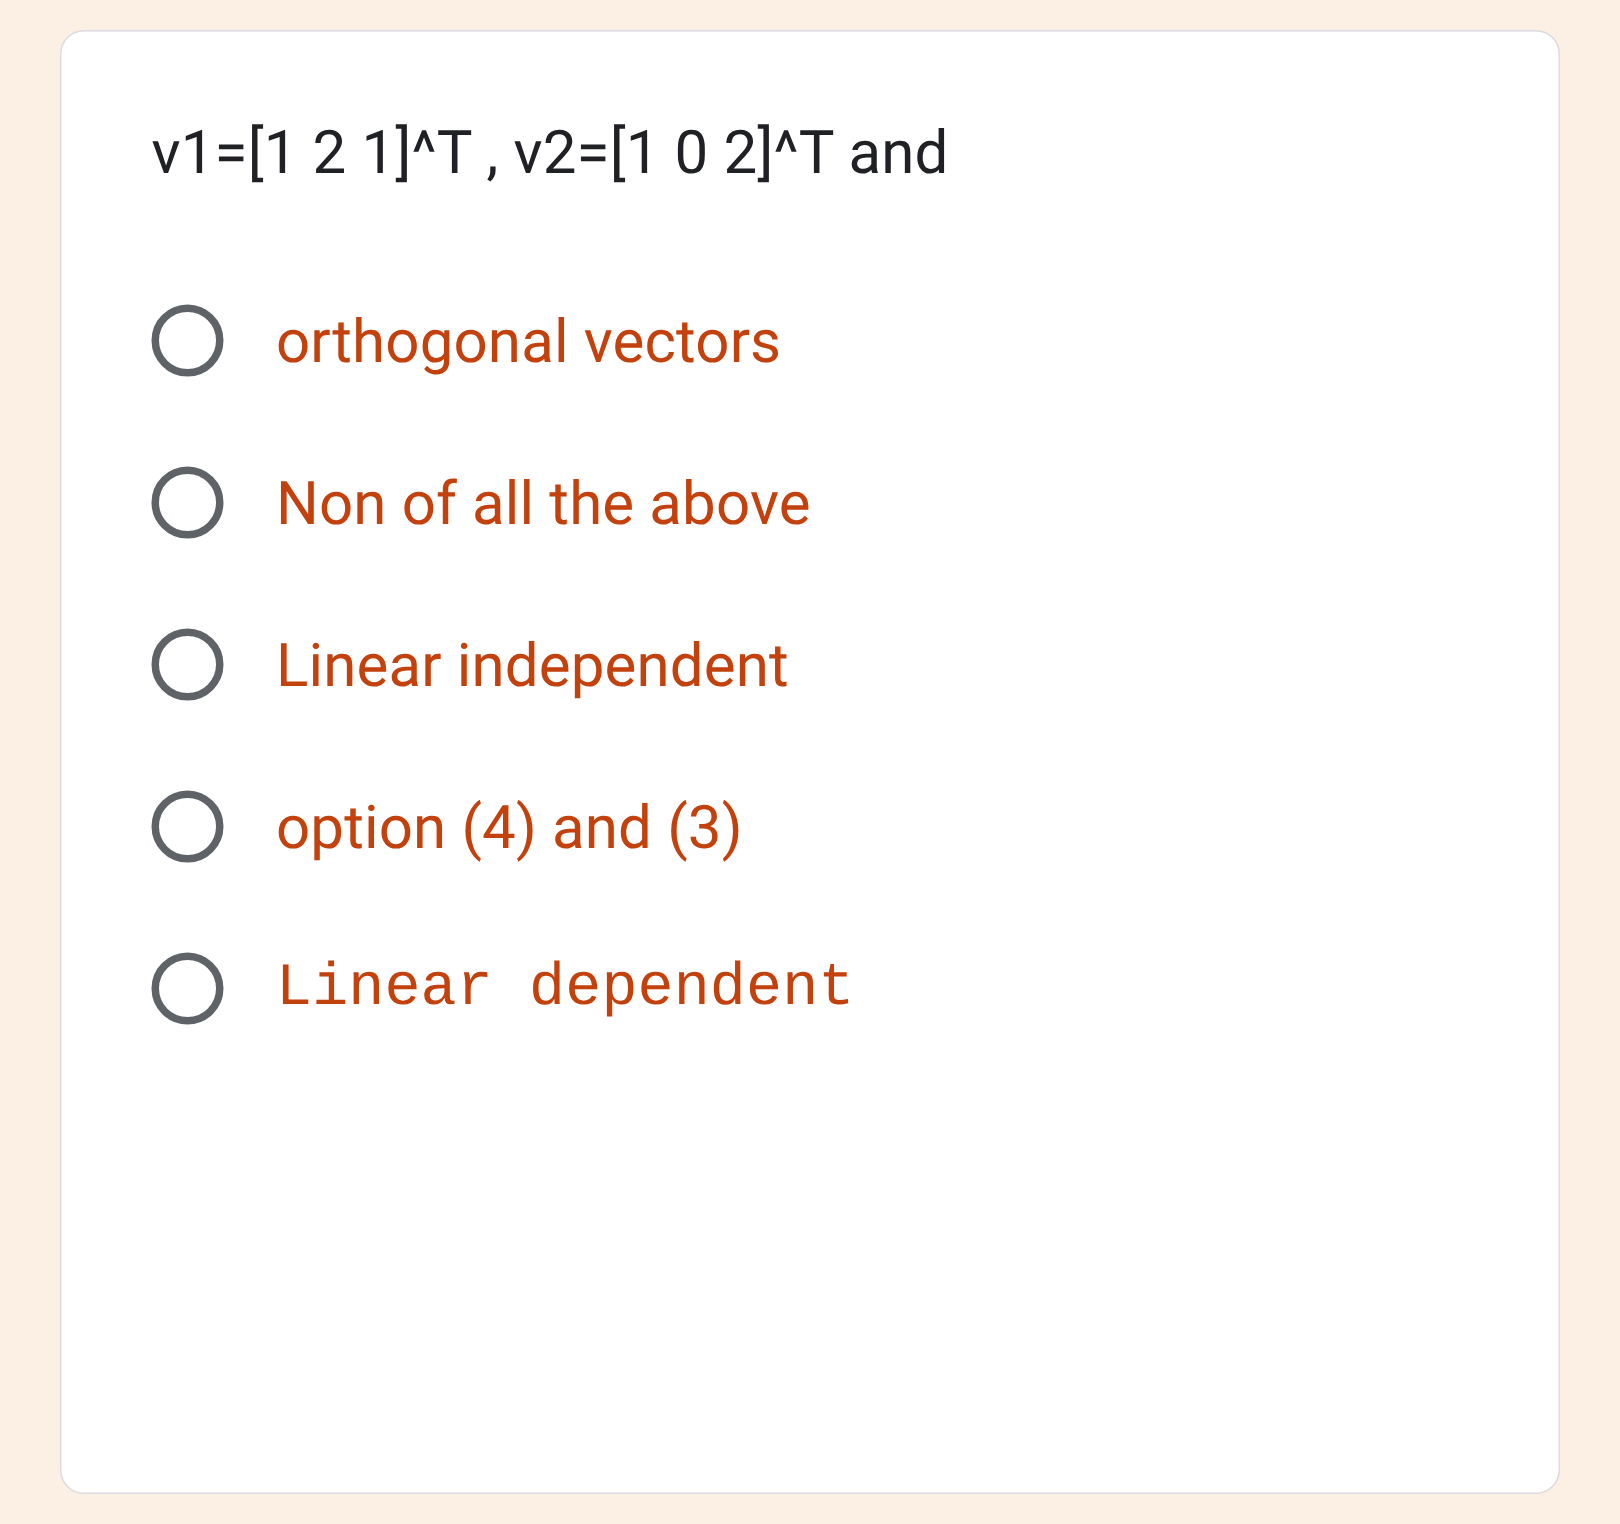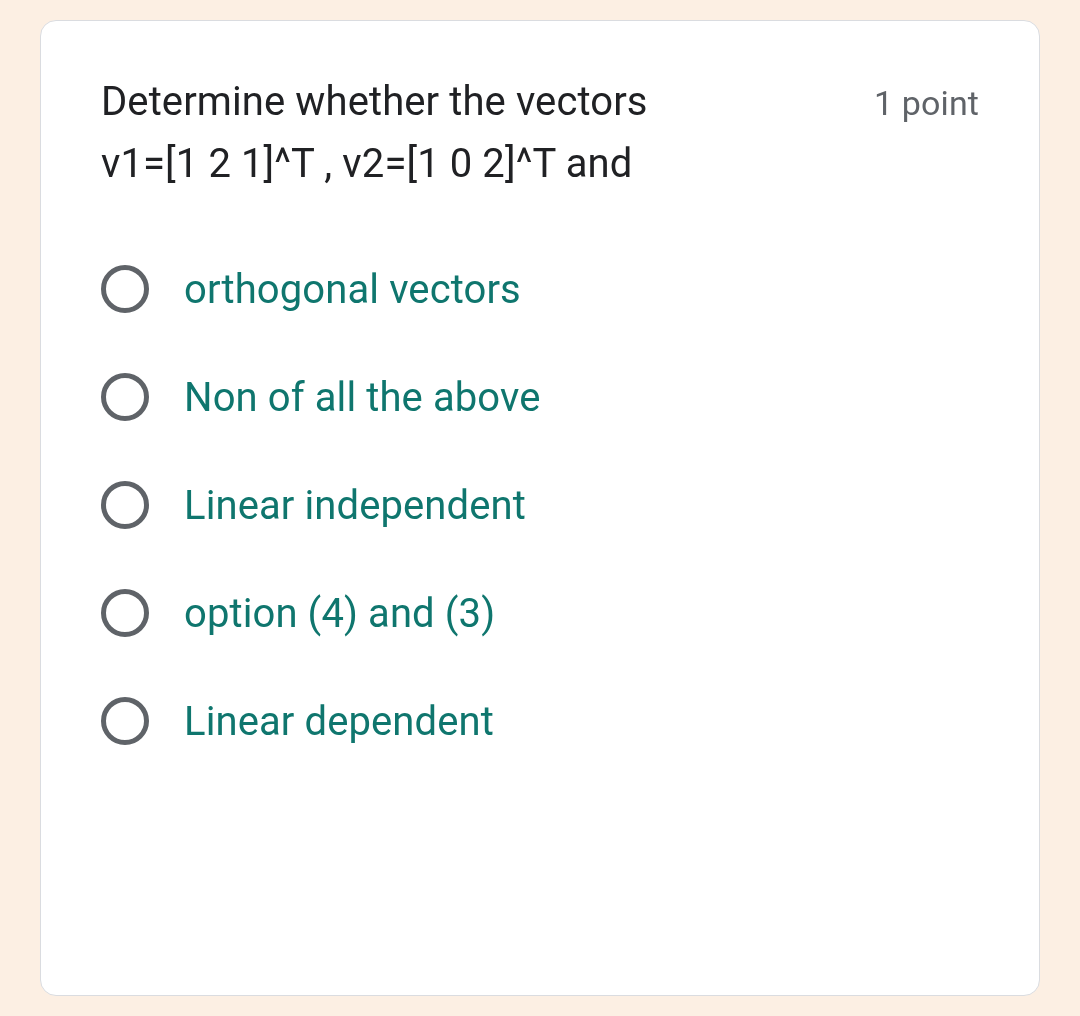--- a/index.html
+++ b/index.html
@@ -46,44 +46,41 @@
       margin-top: 70px;
     }
     .option-row {
       display: flex;
       align-items: center;
       margin-bottom: 60px;
       cursor: pointer;
     }
     .option-row:last-child {
       margin-bottom: 0;
+      font-family: Liberation Mono, monospace;
     }
     .radio-circle {
       width: 48px;
       height: 48px;
       border: 5px solid #5f6368;
       border-radius: 50%;
       flex-shrink: 0;
       margin-right: 35px;
     }
     .option-label {
       font-size: 40px;
-      color: #0f766e;
+      color: #c2410c;
       letter-spacing: 0.1px;
     }
   </style>
 </head>
 <body>
 
 <div class="card">
   <div class="question-text">
-    <div class="question-first-line">
-      <span>Determine whether the vectors</span>
-      <span class="points">1 point</span>
-    </div>
     <div>v1=[1 2 1]^T , v2=[1 0 2]^T and</div>
   </div>
 
   <div class="options-container">
     <div class="option-row">
       <div class="radio-circle"></div>
       <span class="option-label">orthogonal vectors</span>
     </div>
     <div class="option-row">
       <div class="radio-circle"></div>

